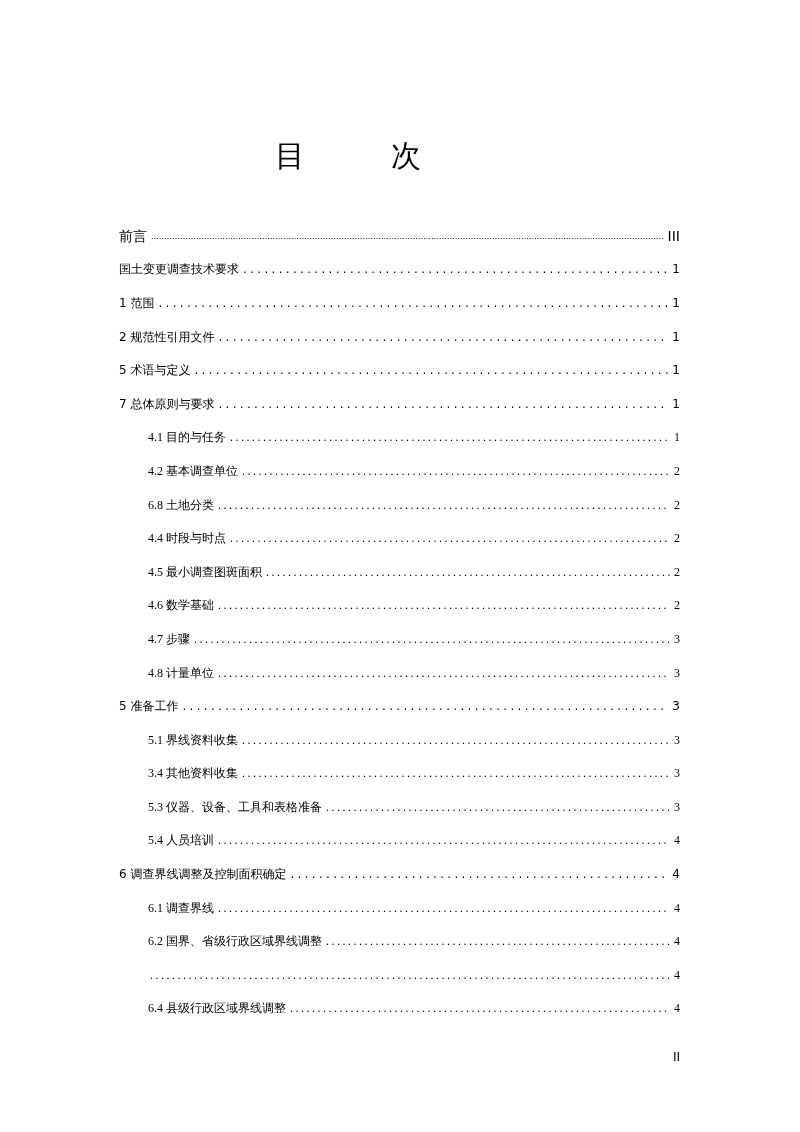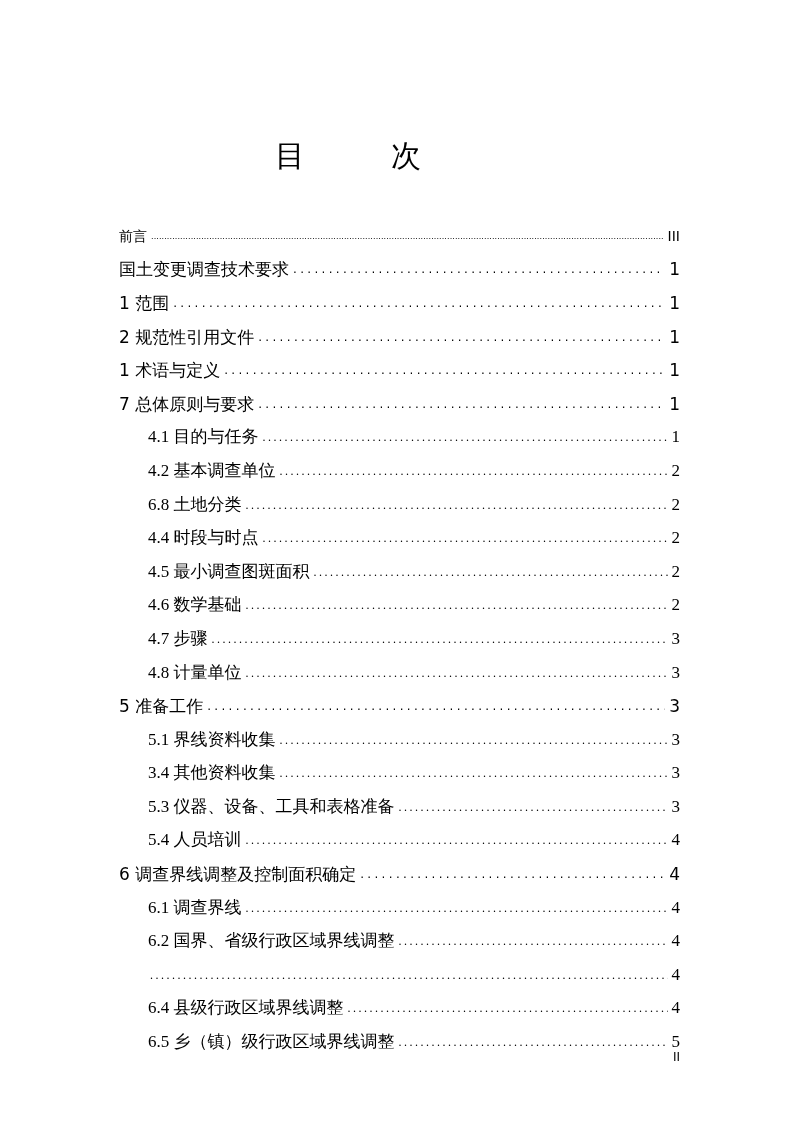--- a/index.html
+++ b/index.html
@@ -2,21 +2,21 @@
 <html><head>
   <meta charset="utf-8">
   <style>
     html, body { margin: 0; padding: 0; background: #ffffff; }
     body { width: 800px; height: 1132px; position: relative; overflow: hidden;
       font-family: "DejaVu Sans", "Liberation Sans", sans-serif; color: #000; }
     .title { position: absolute; top: 136px; left: 0; width: 696px; text-align: center;
       font-family: "DejaVu Serif", "Liberation Serif", serif; font-size: 30px; letter-spacing: 28px;
       padding-left: 28px; box-sizing: border-box; line-height: 40px; }
     .toc { position: absolute; top: 219px; left: 119px; width: 561px; }
-    .row { height: 33.6px; display: flex; align-items: center; font-size: 17px; line-height: 20px; }
+    .row { height: 33.6px; display: flex; align-items: center; font-size: 12px; line-height: 20px; }
     .row.indent { padding-left: 29px; font-family: Liberation Serif, serif; }
     .row .label { white-space: nowrap; padding-right: 2px; }
     .row .dots { flex: 1; overflow: hidden; white-space: nowrap; margin: 0 2px;
       letter-spacing: 3.2px; font-size: 12px; align-self: center; }
     .row .dots::before { content: ". . . . . . . . . . . . . . . . . . . . . . . . . . . . . . . . . . . . . . . . . . . . . . . . . . . . . . . . . . . . . . . . . . . . . . . . . . . . . . . . . . . . . . . . . . . . . . . . . . . . . . . . . . . . . . . . . . . . . . . . . . . . . . . . . . . ."; letter-spacing: 0; word-spacing: -0.5px; }
     .row.dense .dots::before { content: "........................................................................................................................................................................................................................................................................................................................................................"; letter-spacing: 0.1px; font-size: 8px; }
     .row.dense { font-size: 14px; }
     .row .page { white-space: nowrap; padding-left: 2px; }
     .footer-page { position: absolute; top: 1050px; right: 120px; font-size: 12px; }
   </style>
@@ -40,21 +40,21 @@
       <span class="label">1 范围</span>
       <span class="dots"></span>
       <span class="page">1</span>
     </div>
   <div class="row">
       <span class="label">2 规范性引用文件</span>
       <span class="dots"></span>
       <span class="page">1</span>
     </div>
   <div class="row">
-      <span class="label">1 术语与定义</span>
+      <span class="label">5 术语与定义</span>
       <span class="dots"></span>
       <span class="page">1</span>
     </div>
   <div class="row">
       <span class="label">7 总体原则与要求</span>
       <span class="dots"></span>
       <span class="page">1</span>
     </div>
   <div class="row indent">
       <span class="label">4.1 目的与任务</span>
@@ -138,20 +138,15 @@
     </div>
   <div class="row indent">
       <span class="dots"></span>
       <span class="page">4</span>
     </div>
   <div class="row indent">
       <span class="label">6.4 县级行政区域界线调整</span>
       <span class="dots"></span>
       <span class="page">4</span>
     </div>
-  <div class="row indent">
-      <span class="label">6.5 乡（镇）级行政区域界线调整</span>
-      <span class="dots"></span>
-      <span class="page">5</span>
-    </div>
 </div>
 
 <div class="footer-page">II</div>
 
 </body></html>

